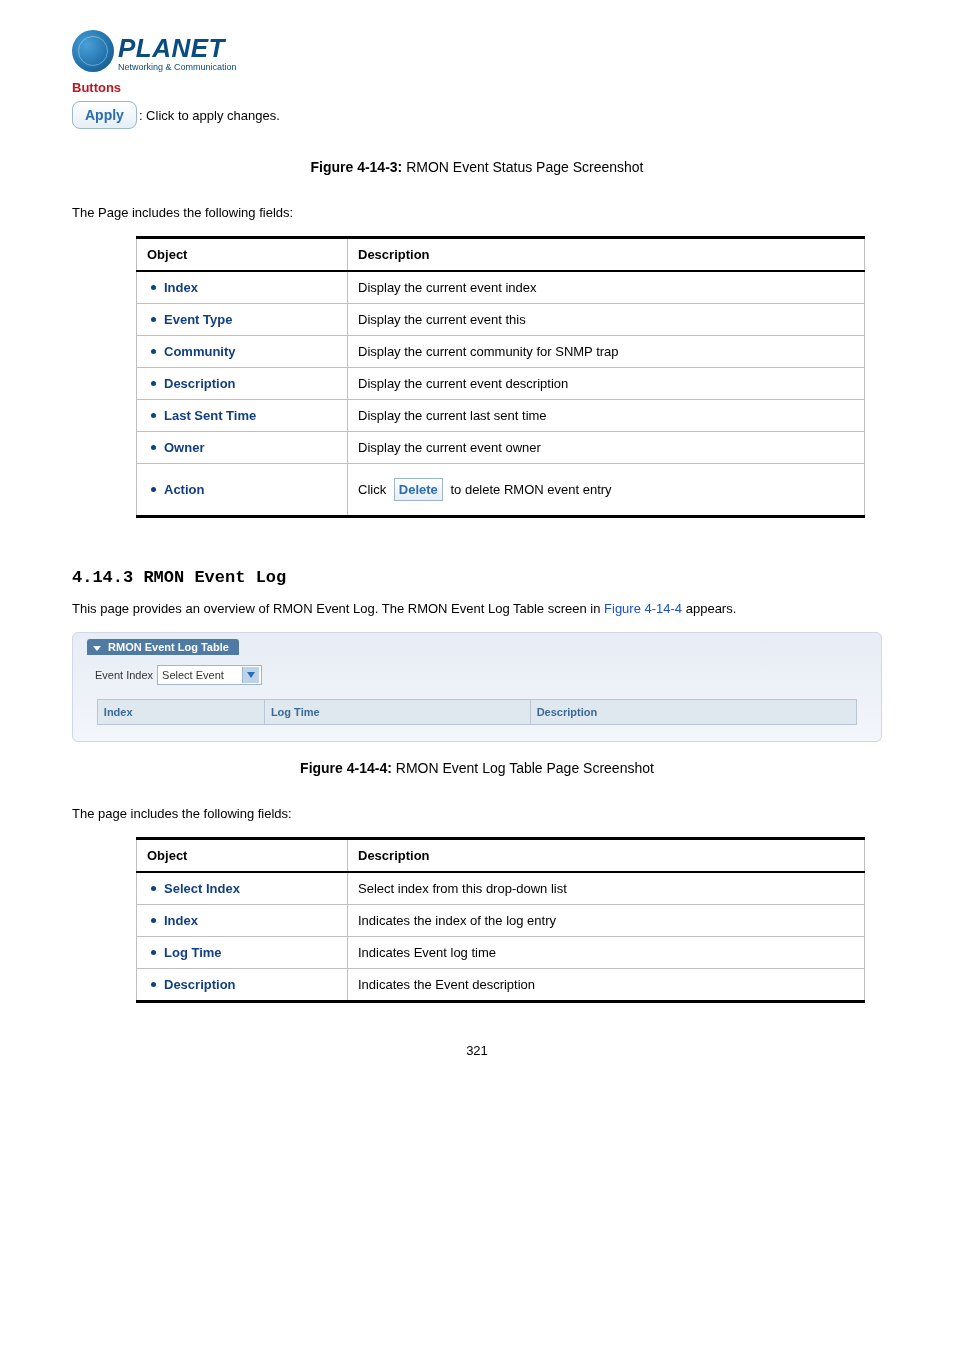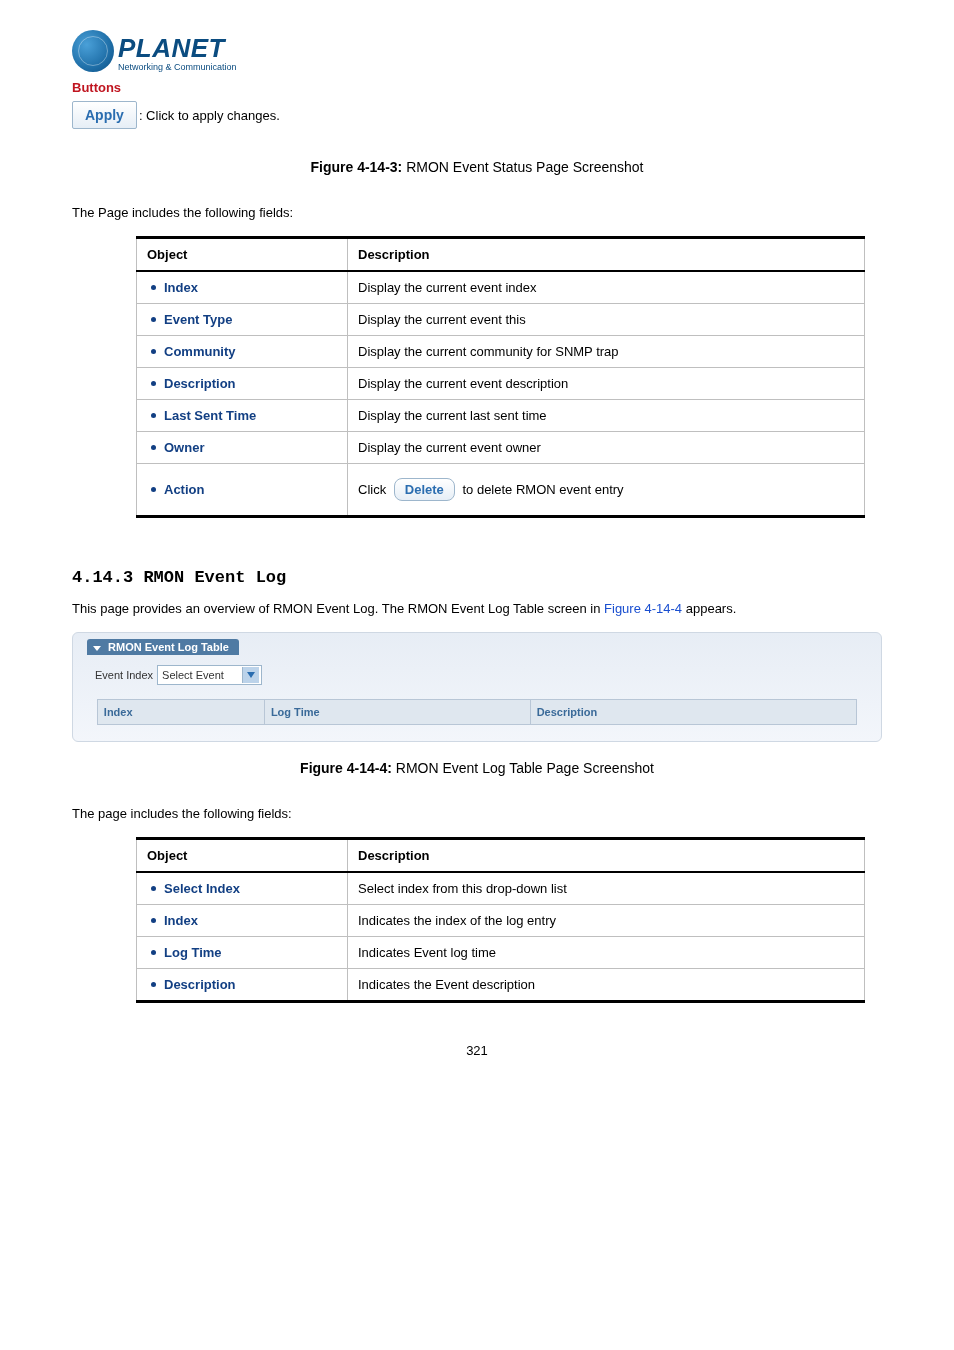--- a/index.html
+++ b/index.html
@@ -61,21 +61,21 @@
   }
   .apply-row { display:flex; align-items:center; gap:2px; margin-bottom:30px;}
   .apply-btn {
     display:inline-block;
     border:1px solid #9db6cc;
     background: linear-gradient(#ffffff,#e6eef6);
     color:#2a6db0;
     font-weight:bold;
     padding:5px 12px;
     font-size:14px;
-    border-radius:2px;
+    border-radius:8px;
   }
   .apply-after { font-size:13px; }
 
   
   .panel-outer{
     border-radius:6px;
     padding:6px 8px 16px 8px;
     background: linear-gradient(#e7edf5,#f3f6fb);
     border:1px solid #cfd8e3;
     margin: 4px 0 8px 0;
@@ -158,23 +158,23 @@
     background:#123f83;
     margin:0 8px 2px 4px;
     vertical-align:middle;
   }
   .delete-btn{
     display:inline-block;
     border:1px solid #9db6cc;
     background: linear-gradient(#ffffff,#e6eef6);
     color:#2a6db0;
     font-weight:bold;
-    padding:3px 10px;
+    padding:3px 4px;
     font-size:13px;
-    border-radius:8px;
+    border-radius:0;
     margin:0 4px;
   }
 
   h3.section-heading{
     font-size:17px;
     font-weight:bold;
     margin: 50px 0 14px 0;
     font-family: Liberation Mono, monospace;
   }
   .link-ref{ color:#1a4fd0; }

